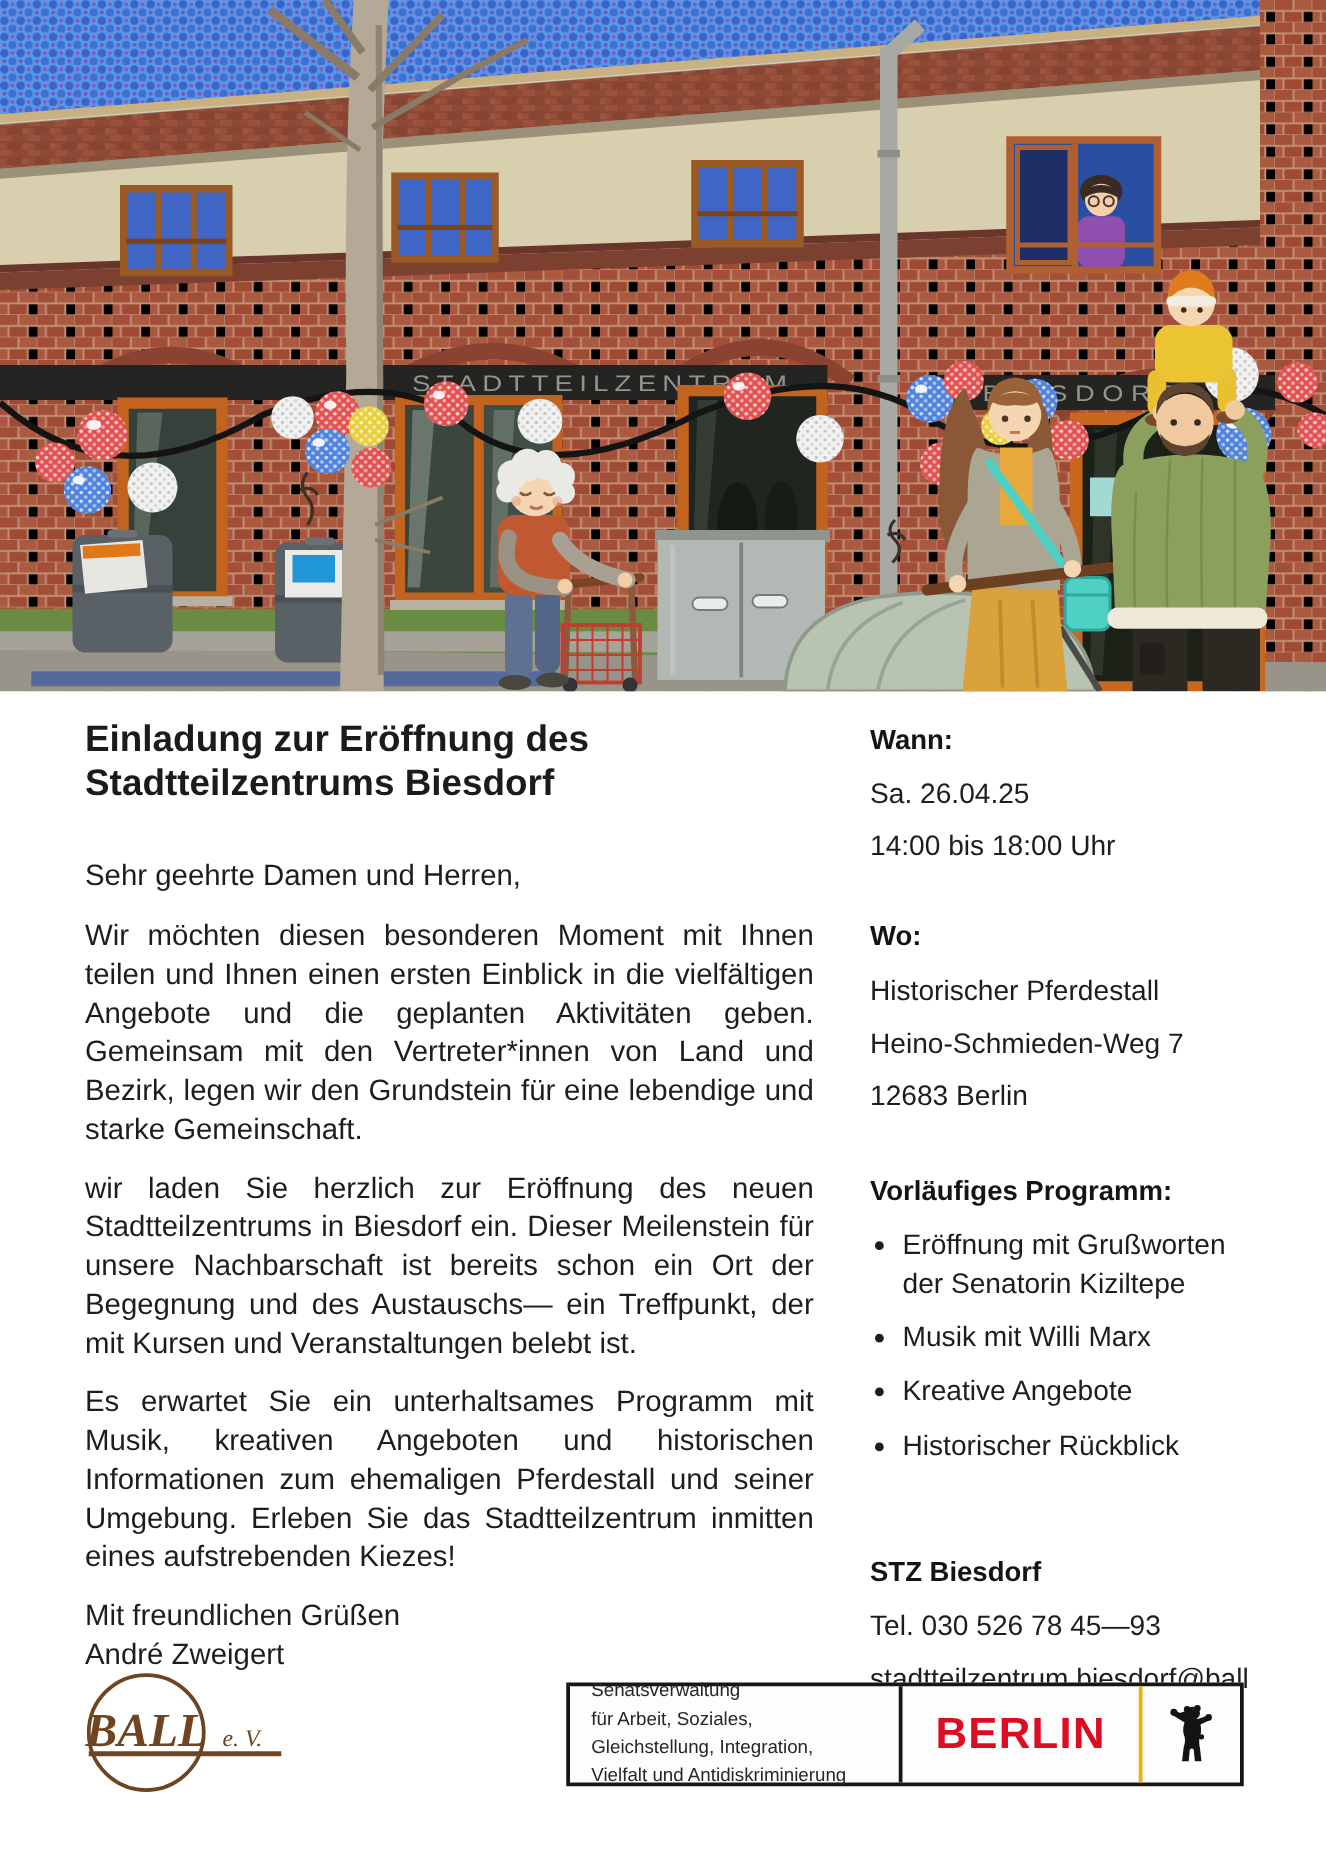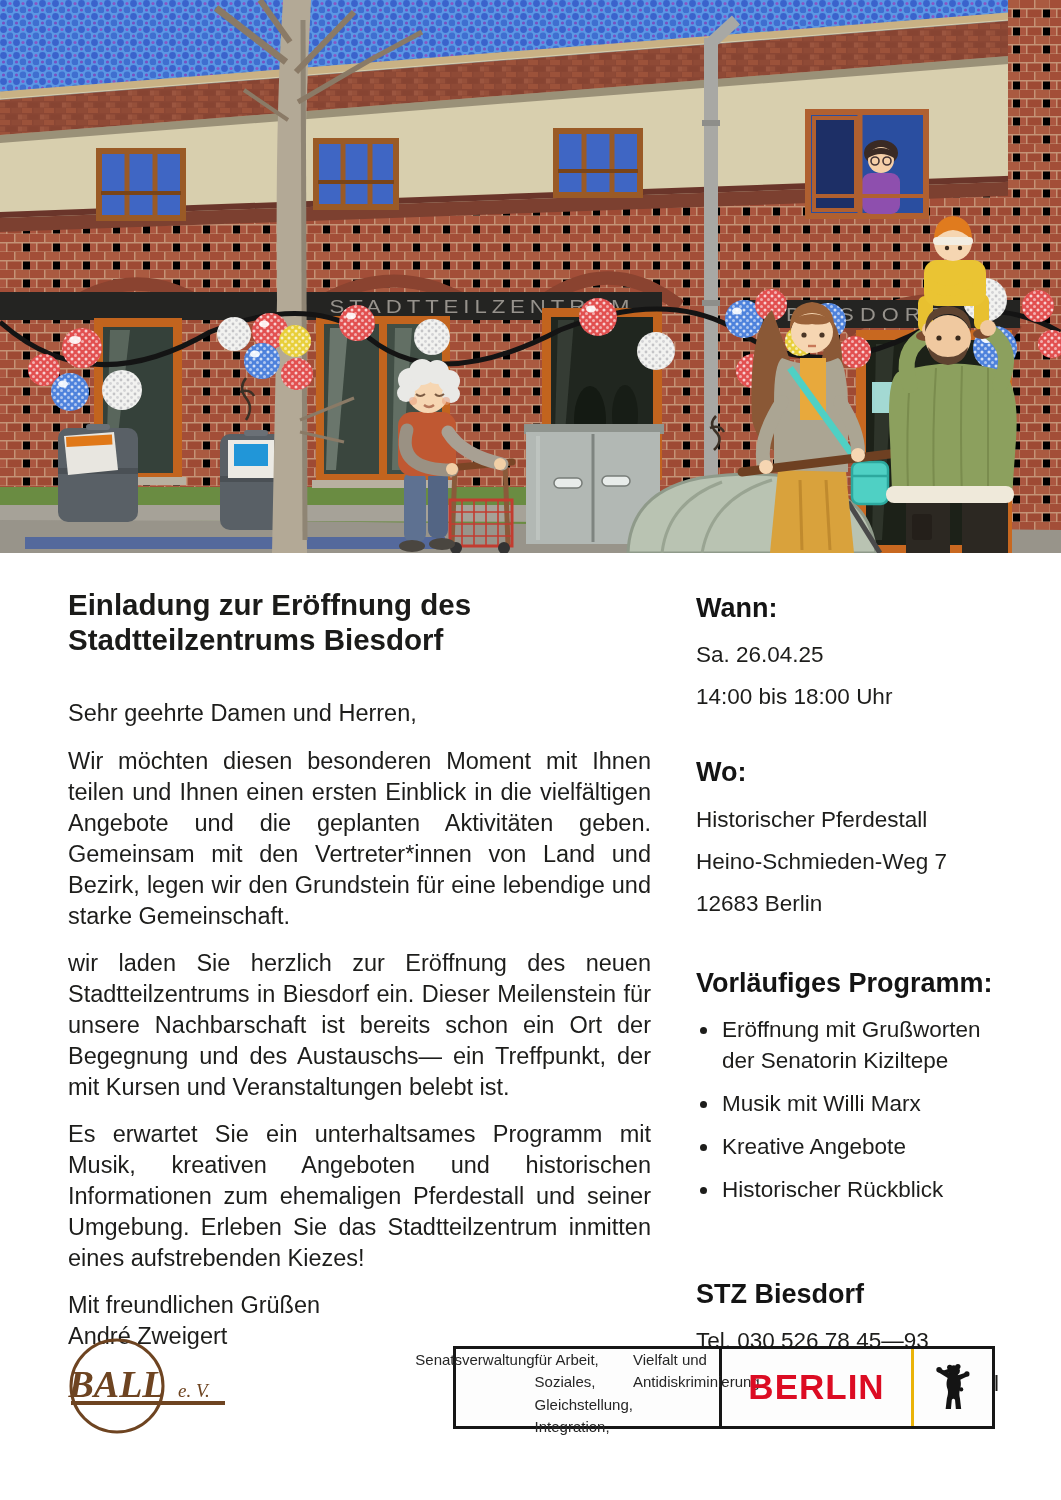--- a/index.html
+++ b/index.html
@@ -5,44 +5,44 @@
   html,body{margin:0;padding:0;}
   body{
     width:1061px;height:1500px;background:#ffffff;
     font-family:"Liberation Sans",sans-serif;color:#1d1d1b;
     position:relative;overflow:hidden;
   }
   .page{position:relative;width:1061px;height:1500px;background:#fff;}
   .photo{position:relative;width:1061px;height:553px;overflow:hidden;background:#d8cfae;}
   .photo svg{display:block;}
 
-  .content{display:flex;padding:35px 0 0 68px;gap:45px;}
+  .content{display:flex;padding:22px 0 0 68px;gap:45px;}
   .left-col{width:583px;font-size:23.5px;line-height:1.32;text-align:justify;}
   .page-title{font-size:29.5px;font-weight:bold;line-height:1.18;margin:0 0 40px 0;text-align:left;color:#1b1b19;}
   .salutation{margin:0 0 17px 0;text-align:left;}
   .body-par{margin:0 0 16px 0;}
   .closing{margin-top:14px;text-align:left;}
   .closing p{margin:0;}
 
   .right-col{width:305px;font-size:22.5px;line-height:1.38;}
-  .block h3{font-size:27px;font-weight:bold;margin:0 0 12px 0;color:#141414;}
+  .block h3{font-size:22px;font-weight:bold;margin:0 0 12px 0;color:#141414;}
   .block p{margin:0 0 11px 0;}
   .blk-when{margin-top:2px;}
   .blk-where{margin-top:42px;}
   .blk-program{margin-top:46px;}
   .blk-contact{margin-top:71px;}
   .program-list{margin:0;padding-left:24px;list-style:disc;}
   .program-list li{margin-bottom:12px;padding-left:2px;}
   .email{overflow-wrap:break-word;}
 
   .footer{position:absolute;top:1337px;left:65px;right:66px;height:100px;
           display:flex;justify-content:space-between;align-items:center;}
   .ball-logo svg{display:block;}
   .senate-group{display:flex;align-items:stretch;height:77px;border:3px solid #161616;background:#fdfdfd;}
-  .senate-cell{display:flex;justify-content:center;padding:0 17px;}
+  .senate-cell{display:flex;flex-direction:column;justify-content:center;padding:0 17px;}
   .senate-cell.text{width:229px;border-right:3px solid #161616;}
   .senate-cell.text p{margin:0;font-size:15px;line-height:1.5;color:#262626;}
   .senate-cell.berlin{width:155px;border-right:3px solid #eab308;align-items:center;justify-content:center;}
   .berlin-word{font-size:35px;font-weight:bold;color:#dc0c23;letter-spacing:1px;}
   .senate-cell.bear{width:44px;align-items:center;justify-content:center;}
 </style>
 </head>
 <body>
 
 <div class="page">

